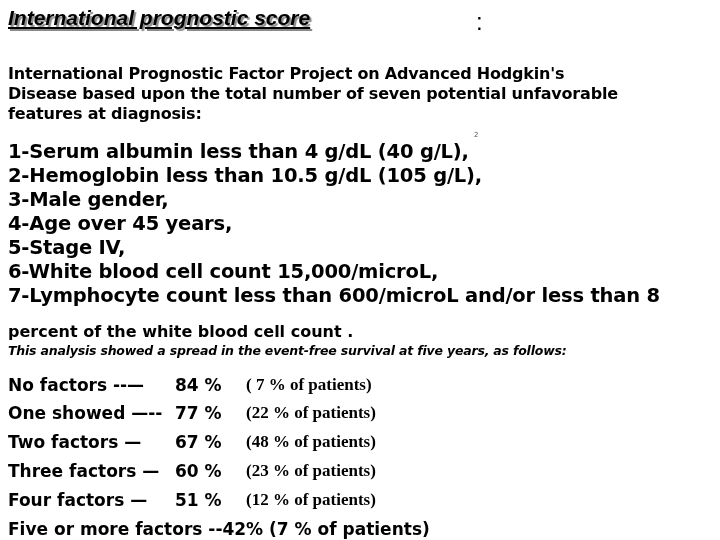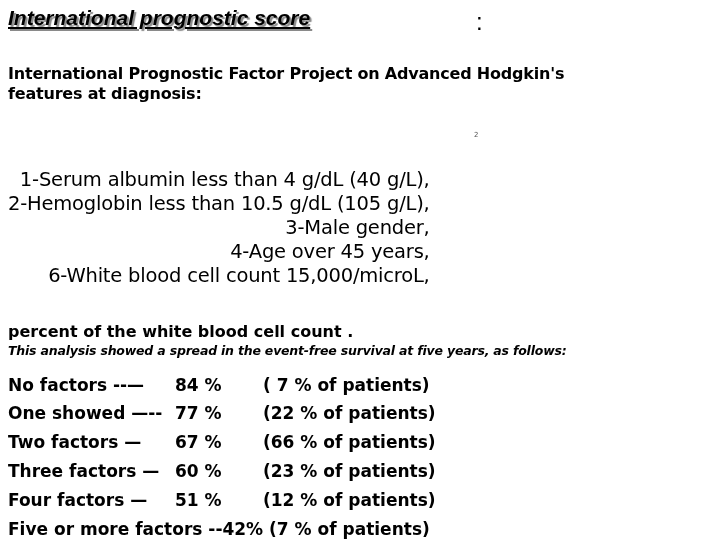--- a/index.html
+++ b/index.html
@@ -21,80 +21,82 @@
     left: 8px; top: 64px;
     font-family: "DejaVu Sans", sans-serif;
     font-size: 16px; font-weight: bold; line-height: 20px;
     letter-spacing: -0.2px;
   }
   .marker {
     left: 474px; top: 131px;
     font-family: "DejaVu Sans", sans-serif; font-size: 7px; color: #555;
   }
   .factors {
-    left: 8px; top: 168px;
+    left: 8px; top: 140px;
     font-family: "DejaVu Sans", sans-serif;
-    font-size: 19.5px; font-weight: normal; line-height: 24px;
+    font-size: 19.5px; font-weight: bold; line-height: 24px;
     letter-spacing: -0.2px;
-    text-align: right;
   }
   .factor-cont {
     left: 8px; top: 322px;
     font-family: "DejaVu Sans", sans-serif;
     font-size: 16px; font-weight: bold;
   }
   .analysis {
     left: 8px; top: 343px;
     font-family: "DejaVu Sans", sans-serif;
     font-size: 12.5px; font-weight: bold; font-style: italic;
     letter-spacing: -0.2px;
   }
   .row {
     font-family: "DejaVu Sans", sans-serif;
     font-size: 17px; font-weight: bold;
   }
   .c1 { left: 8px; }
   .c2 { left: 175px; text-align: right; }
-  .c3 { left: 263px; }
+  .c3 { left: 246px; font-family: Liberation Serif, serif; }
 </style>
 </head>
 <body>
 
 <div class="abs title">International prognostic score</div>
 <div class="abs title-colon">:</div>
 
 <div class="abs intro">
   <div>International Prognostic Factor Project on Advanced Hodgkin's</div>
+  <div>Disease based upon the total number of seven potential unfavorable</div>
   <div>features at diagnosis:</div>
 </div>
 <div class="abs marker">2</div>
 
 <div class="abs factors">
   <div>1-Serum albumin less than 4 g/dL (40 g/L),</div>
   <div>2-Hemoglobin less than 10.5 g/dL (105 g/L),</div>
   <div>3-Male gender,</div>
   <div>4-Age over 45 years,</div>
+  <div>5-Stage IV,</div>
   <div>6-White blood cell count 15,000/microL,</div>
+  <div>7-Lymphocyte count less than 600/microL and/or less than 8</div>
 </div>
 <div class="abs factor-cont">percent of the white blood cell count .</div>
 
 <div class="abs analysis">This analysis showed a spread in the event-free survival at five years,  as follows:</div>
 
 <div>
   <div class="abs row c1" style="top:375px">No factors  --—</div>
   <div class="abs row c2" style="top:375px">84  %</div>
   <div class="abs row c3" style="top:375px">(  7 %  of patients)</div>
 
   <div class="abs row c1" style="top:403px">One showed  —--</div>
   <div class="abs row c2" style="top:403px">77  %</div>
   <div class="abs row c3" style="top:403px">(22 % of patients)</div>
 
   <div class="abs row c1" style="top:432px">Two factors —</div>
   <div class="abs row c2" style="top:432px">67 %</div>
-  <div class="abs row c3" style="top:432px"> (66 %  of patients)</div>
+  <div class="abs row c3" style="top:432px"> (48 %  of patients)</div>
 
   <div class="abs row c1" style="top:461px">Three factors —</div>
   <div class="abs row c2" style="top:461px">60 %</div>
   <div class="abs row c3" style="top:461px">(23 %  of patients)</div>
 
   <div class="abs row c1" style="top:490px">Four factors —</div>
   <div class="abs row c2" style="top:490px">51 %</div>
   <div class="abs row c3" style="top:490px">(12 %  of patients)</div>
 
   <div class="abs row c1" style="top:519px">Five or more factors --42% (7 % of patients)</div>

